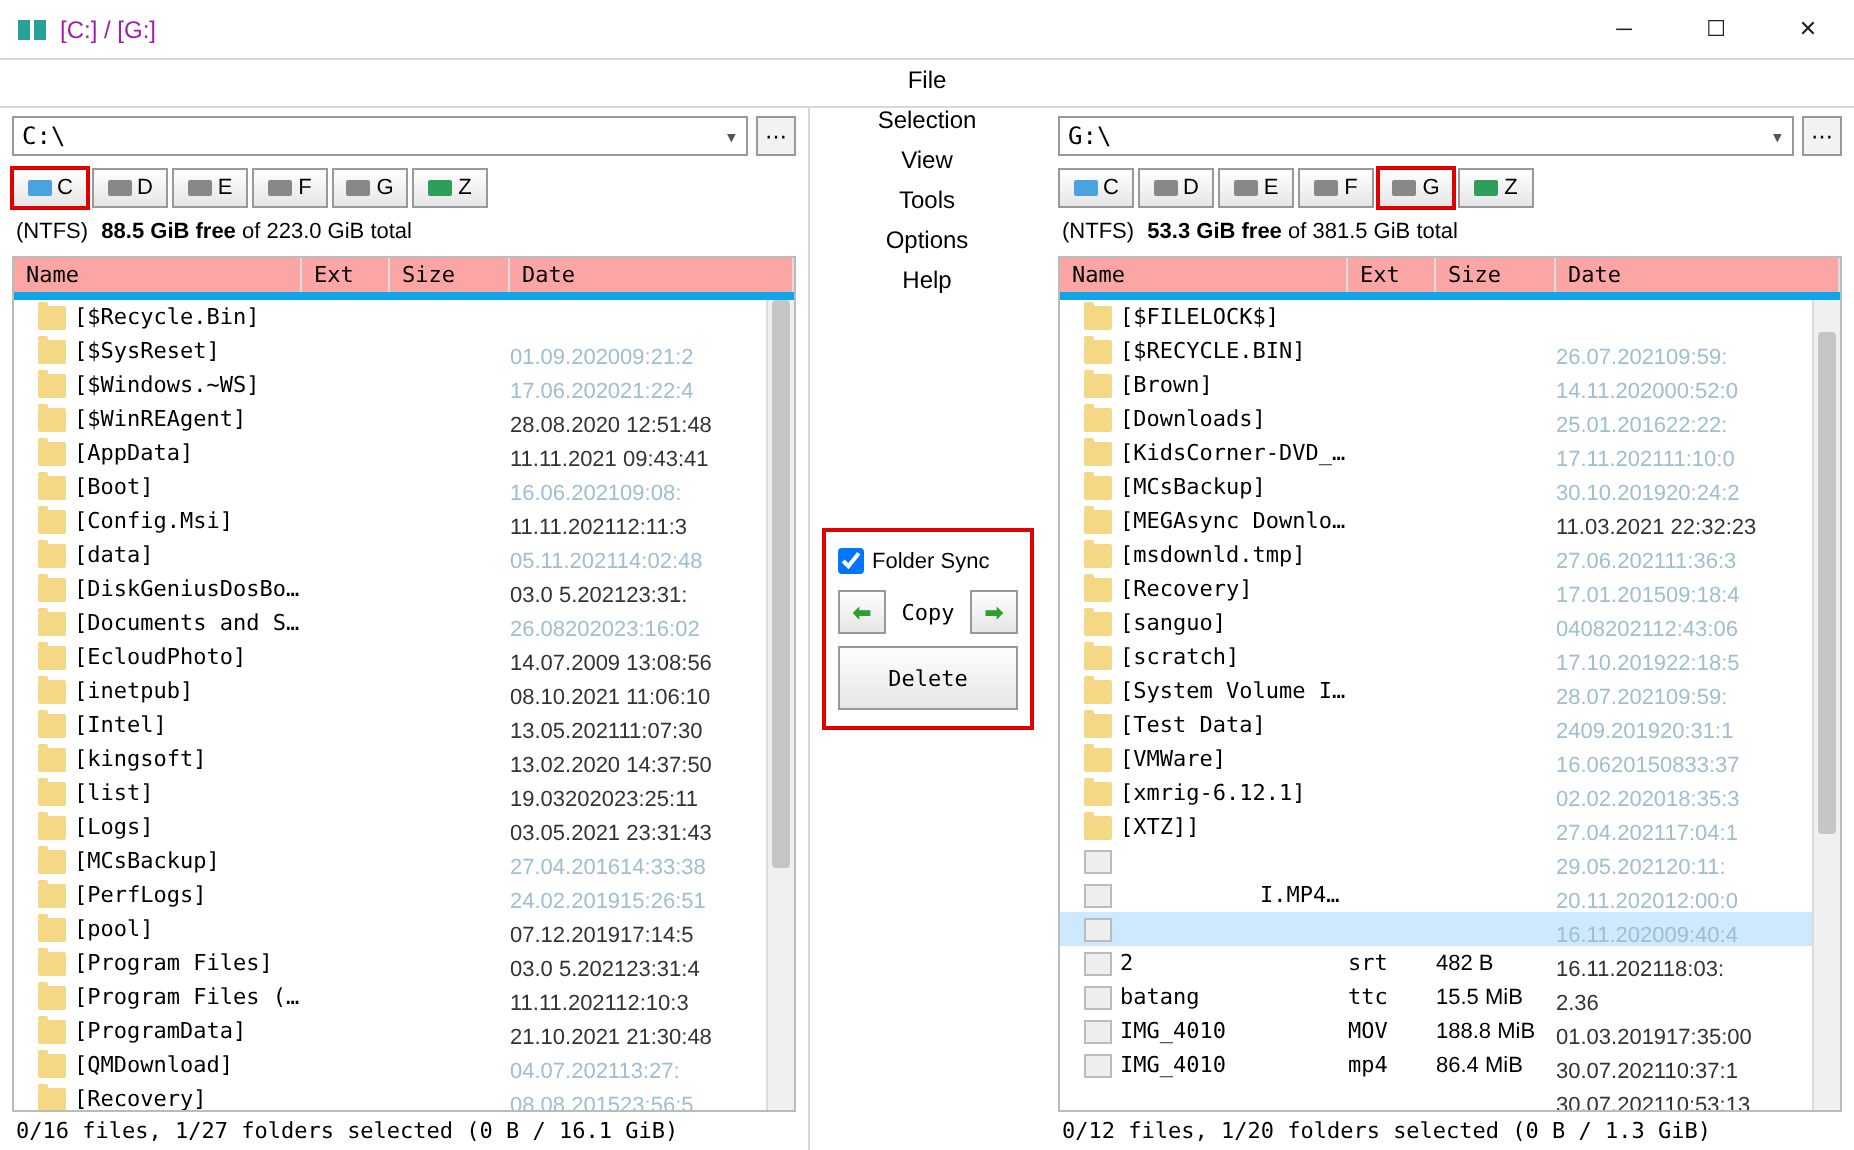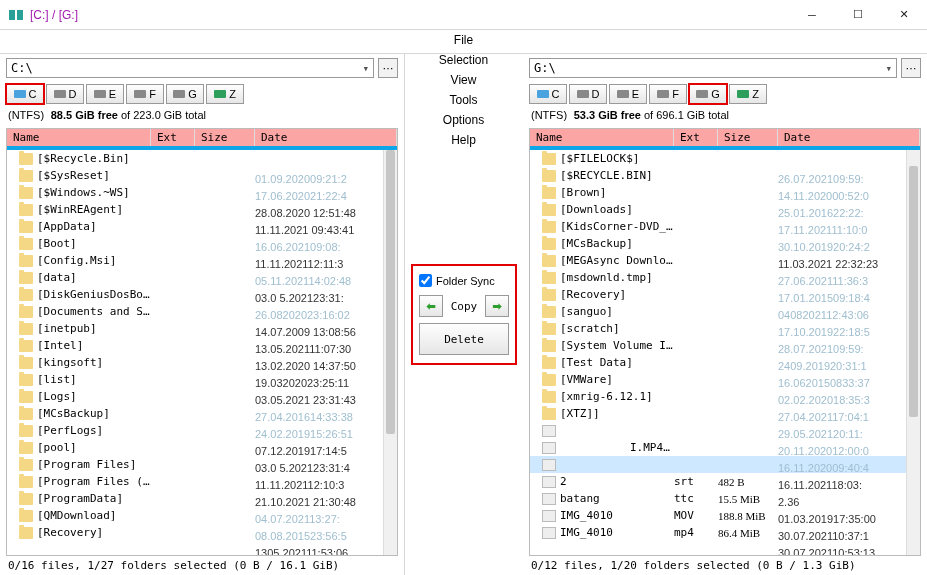--- a/index.html
+++ b/index.html
@@ -42,21 +42,21 @@
 .col.date { width: 142px; }
 .flbody { flex: 1; overflow: hidden; position: relative; }
 .row { display: flex; align-items: center; height: 17px; padding-left: 12px; }
 .row.sel { background: #cde8ff; }
 .row .ricon { width: 14px; height: 12px; margin-right: 4px; flex-shrink: 0; }
 .foldericon { background: #f5d885; border-radius: 1px; position: relative; }
 .foldericon::before { content: ""; position: absolute; top: -2px; left: 0; width: 5px; height: 2px; background: #f5d885; border-radius: 1px 1px 0 0; }
 .fileicon { background: #eee; border: 1px solid #bbb; }
 .row .rname { flex: 1; font-family: Consolas, monospace; font-size: 11px; white-space: nowrap; overflow: hidden; text-overflow: ellipsis; }
 .row .rext { width: 44px; font-family: Consolas, monospace; font-size: 11px; }
-.row .rsize { width: 60px; font-family: Liberation Serif, serif; font-size: 11px; }
+.row .rsize { width: 60px; font-family: Liberation Sans, sans-serif; font-size: 11px; }
 .row .rdate { width: 142px; font-family: Liberation Sans, sans-serif; font-size: 11px; white-space: nowrap; overflow: hidden; color: #333; margin-top: 41px; }
 .row .rdate.dim { color: #9fbecf; }
 .scroll { position: absolute; right: 0; top: 0; bottom: 0; width: 14px; background: #f0f0f0; border-left: 1px solid #ddd; }
 .scroll .thumb { position: absolute; left: 2px; right: 2px; background: #c6c6c6; border-radius: 2px; }
 
 .statusrow { font-family: Consolas, monospace; font-size: 11px; padding: 3px 8px; }
 
 .syncbox { border: 2px solid #e00000; padding: 8px 6px; position: relative; }
 .syncchk { display: flex; align-items: flex-end; gap: 4px; font-family: Consolas, monospace; font-size: 11px; margin-bottom: 8px; }
 .syncchk input { width: 13px; height: 13px; }
@@ -201,20 +201,27 @@
           </div>
           <div class="row">
             <span class="ricon foldericon"></span>
             <span class="rname">[Documents and Settings]</span>
             <span class="rext"></span>
             <span class="rsize"></span>
             <span class="rdate">14.07.2009 13:08:56</span>
           </div>
           <div class="row">
             <span class="ricon foldericon"></span>
+            <span class="rname">[EcloudPhoto]</span>
+            <span class="rext"></span>
+            <span class="rsize"></span>
+            <span class="rdate">08.10.2021 11:06:10</span>
+          </div>
+          <div class="row">
+            <span class="ricon foldericon"></span>
             <span class="rname">[inetpub]</span>
             <span class="rext"></span>
             <span class="rsize"></span>
             <span class="rdate">13.05.202111:07:30</span>
           </div>
           <div class="row">
             <span class="ricon foldericon"></span>
             <span class="rname">[Intel]</span>
             <span class="rext"></span>
             <span class="rsize"></span>
@@ -351,21 +358,21 @@
         <div class="drivebtn hi">
           <span class="dicon "></span>
           <span>G</span>
         </div>
         <div class="drivebtn">
           <span class="dicon net"></span>
           <span>Z</span>
         </div>
       </div>
     <div class="freeline">
-      <span>(NTFS)</span> <b>53.3 GiB free</b><span> of 696.1 GiB total</span>
+      <span>(NTFS)</span> <b>53.3 GiB free</b><span> of 381.5 GiB total</span>
     </div>
     <div class="filelist">
       <div class="flhead">
         <div class="col name">Name</div>
         <div class="col ext">Ext</div>
         <div class="col size">Size</div>
         <div class="col date">Date</div>
       </div>
       <div class="flbody" id="right-body">
           <div class="row">

